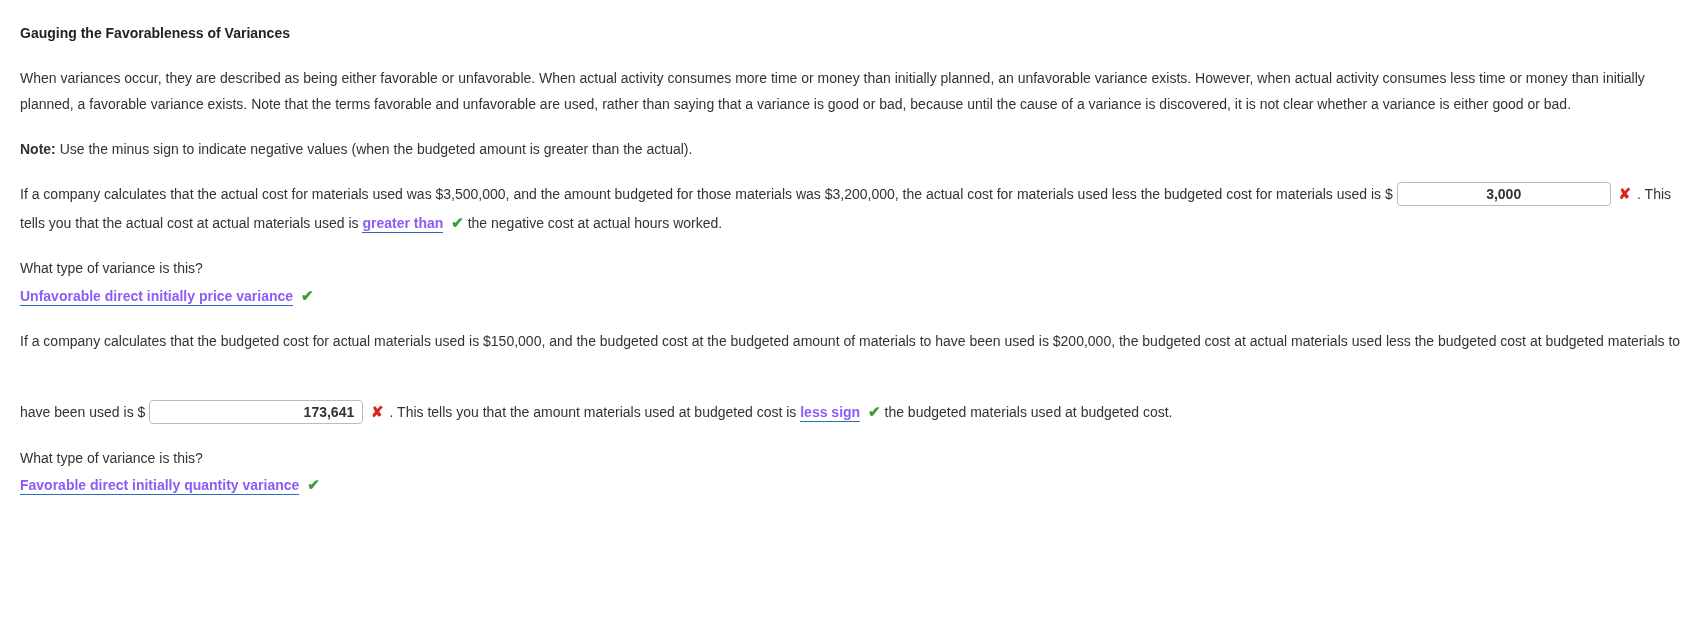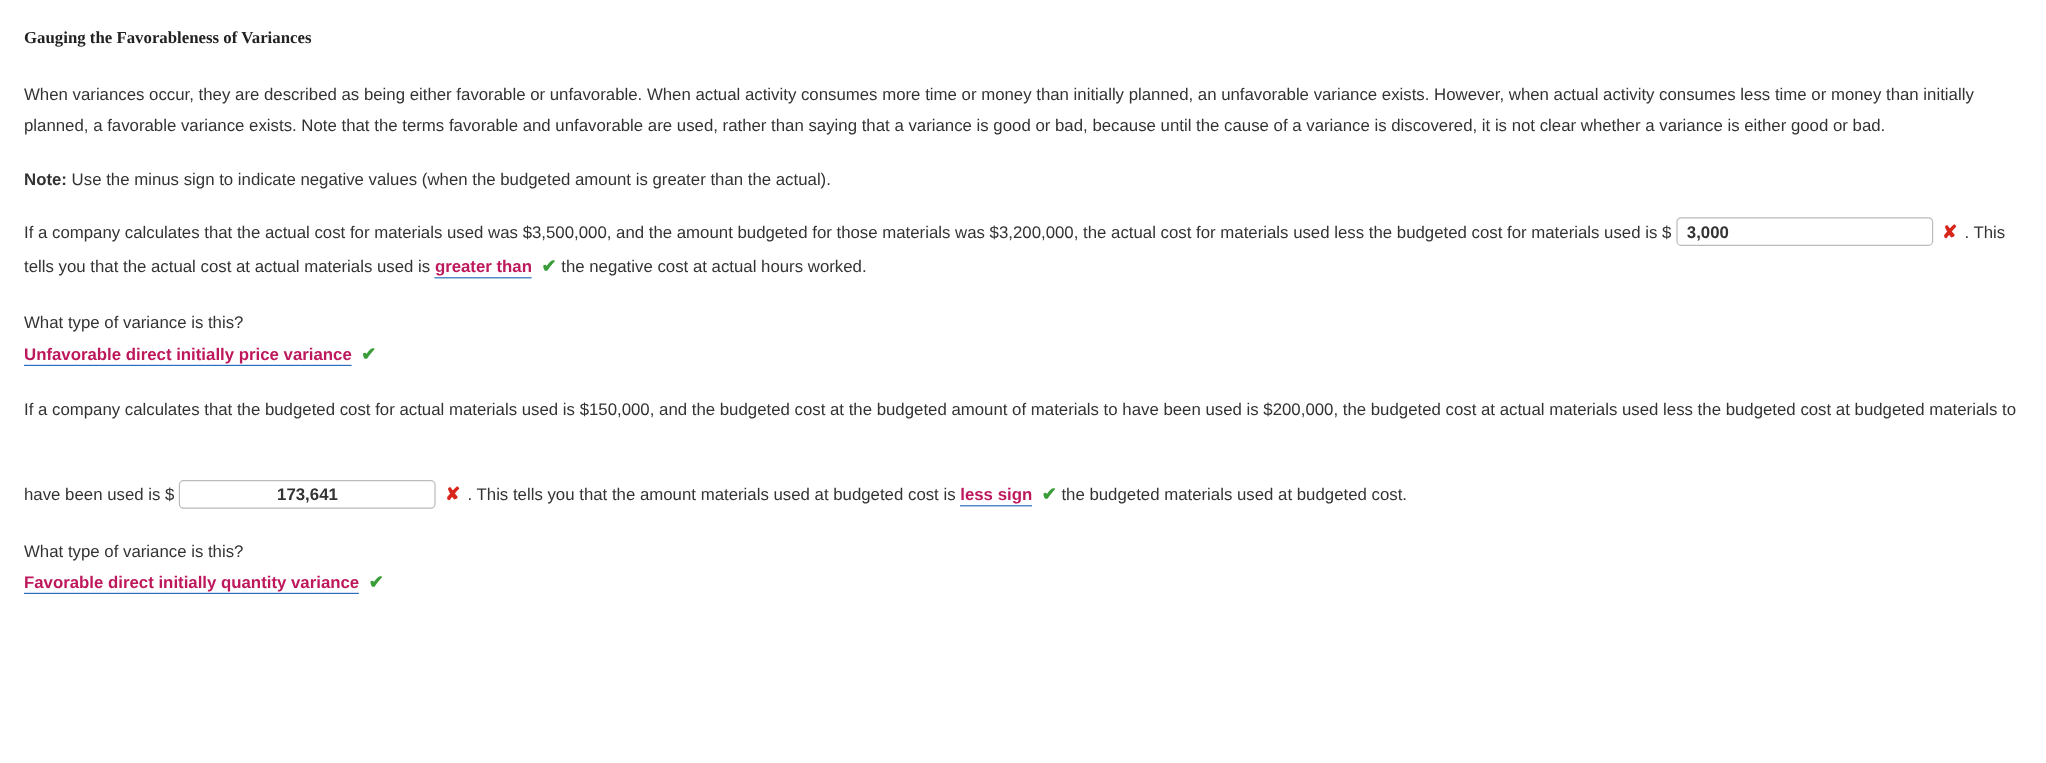--- a/index.html
+++ b/index.html
@@ -9,63 +9,62 @@
     margin: 0;
     padding: 20px;
     line-height: 1.9;
     background: #fff;
   }
   .heading {
     font-weight: bold;
     color: #222;
     font-size: 14px;
     margin-bottom: 18px;
-    font-family: Liberation Serif, serif;
   }
   .para {
     margin-bottom: 18px;
   }
   .note-label {
     font-weight: bold;
   }
   .input-box {
     display: inline-block;
     border: 1px solid #bbb;
     border-radius: 4px;
     padding: 3px 8px;
     font-weight: bold;
-    text-align: left;
+    text-align: center;
     min-width: 110px;
     background: #fff;
     font-size: 14px;
     font-family: inherit;
     color: #333;
     box-sizing: border-box;
     vertical-align: baseline;
   }
   .input-box.narrow {
     min-width: 70px;
-    text-align: center;
+    text-align: right;
     margin-top: 45px;
   }
   .feedback-x {
     color: #d9261c;
     font-weight: bold;
     font-size: 15px;
     margin-left: 4px;
     margin-right: 2px;
   }
   .feedback-check {
     color: #3a9d3a;
     font-weight: bold;
     font-size: 15px;
     margin-left: 4px;
   }
   .dropdown-answer {
-    color: #be185d;
+    color: #8b5cf6;
     font-weight: bold;
     border-bottom: 1.5px solid #2a6ebb;
     padding-bottom: 1px;
     display: inline;
   }
 </style>
 </head>
 <body>
 
 <div class="heading">Gauging the Favorableness of Variances</div>

